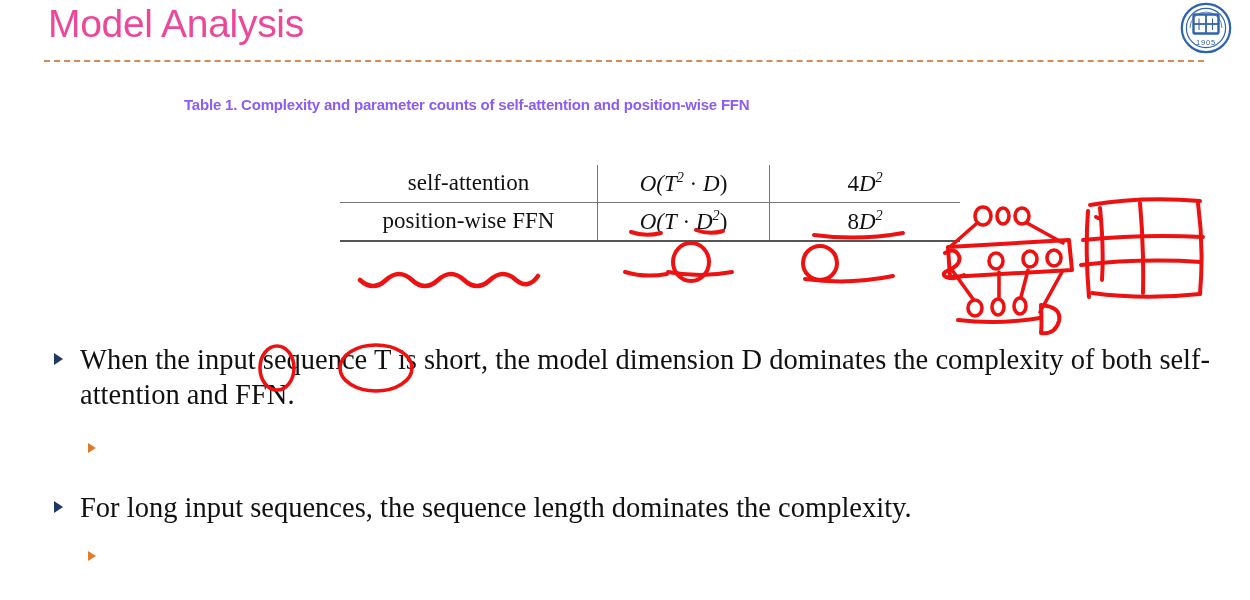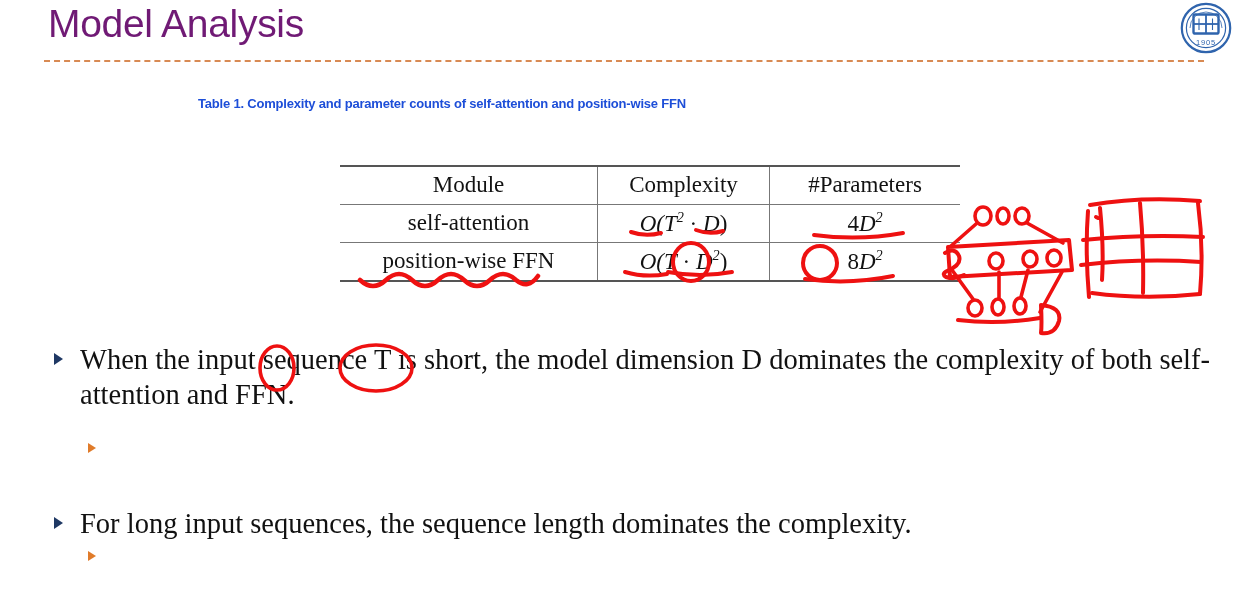--- a/index.html
+++ b/index.html
@@ -18,21 +18,21 @@
 
   
   .slide-title {
     position: absolute;
     left: 48px;
     top: 2px;
     font-family: "Liberation Sans", sans-serif;
     font-size: 39px;
     font-weight: 400;
     letter-spacing: -0.3px;
-    color: #701a75;
+    color: #ec4899;
     white-space: nowrap;
   }
   .title-rule {
     position: absolute;
     left: 44px;
     top: 60px;
     width: 1160px;
     height: 0;
     border-top: 2px dashed #d88a53;
   }
@@ -42,26 +42,26 @@
     position: absolute;
     right: 18px;
     top: 2px;
     width: 52px;
     height: 52px;
   }
 
   
   .table-caption {
     position: absolute;
-    left: 198px;
+    left: 184px;
     top: 96px;
     font-family: "Liberation Sans", sans-serif;
-    font-size: 13px;
+    font-size: 15px;
     font-weight: 600;
-    color: #1d4ed8;
+    color: #8b5cf6;
     letter-spacing: -0.2px;
     white-space: nowrap;
   }
 
   
   .tbl-wrap {
     position: absolute;
     left: 340px;
     top: 165px;
     width: 618px;
@@ -115,21 +115,21 @@
   }
   .b2 .mk {
     position: absolute; left: 36px; top: 9px;
     width: 0; height: 0;
     border-left: 8px solid #e07b2a;
     border-top: 5px solid transparent;
     border-bottom: 5px solid transparent;
   }
   .sp-b1-1 { position: absolute; left: 0; top: 0; width: 1150px; }
   .sp-b2-1 { position: absolute; left: 0; top: 92px; width: 1150px; }
-  .sp-b1-2 { position: absolute; left: 0; top: 164px; width: 1150px; }
+  .sp-b1-2 { position: absolute; left: 0; top: 148px; width: 1150px; }
   .sp-b2-2 { position: absolute; left: 0; top: 200px; width: 1150px; }
 
   
   .ink {
     position: absolute;
     left: 0; top: 0;
     width: 1250px; height: 600px;
     pointer-events: none;
   }
 </style>
@@ -152,25 +152,20 @@
     <path d="M10 26 A16 16 0 0 1 42 26" fill="none" stroke="#2f64ad" stroke-width="0.8"></path>
     <text x="26" y="42.5" font-family="'Liberation Sans', sans-serif" font-size="7.5" fill="#2f64ad" text-anchor="middle" letter-spacing="0.8">1905</text>
   </svg>
 </div>
 
 <div class="table-caption">Table 1.  Complexity and parameter counts of self-attention and position-wise FFN</div>
 
 <div class="tbl-wrap">
   <table class="ctable">
     <tbody>
-      <tr class="hdr">
-        <td class="c0">Module</td>
-        <td class="c1">Complexity</td>
-        <td class="c2">#Parameters</td>
-      </tr>
 
       <tr class="r1">
         <td class="c0">self-attention</td>
         <td class="c1">
           <span class="mathit">O(</span><span class="mathit">T</span><sup class="sq">2</sup><span> · </span><span class="mathit">D</span><span>)</span>
         </td>
         <td class="c2">
           <span>4</span><span class="mathit">D</span><sup class="sq">2</sup>
         </td>
       </tr>

